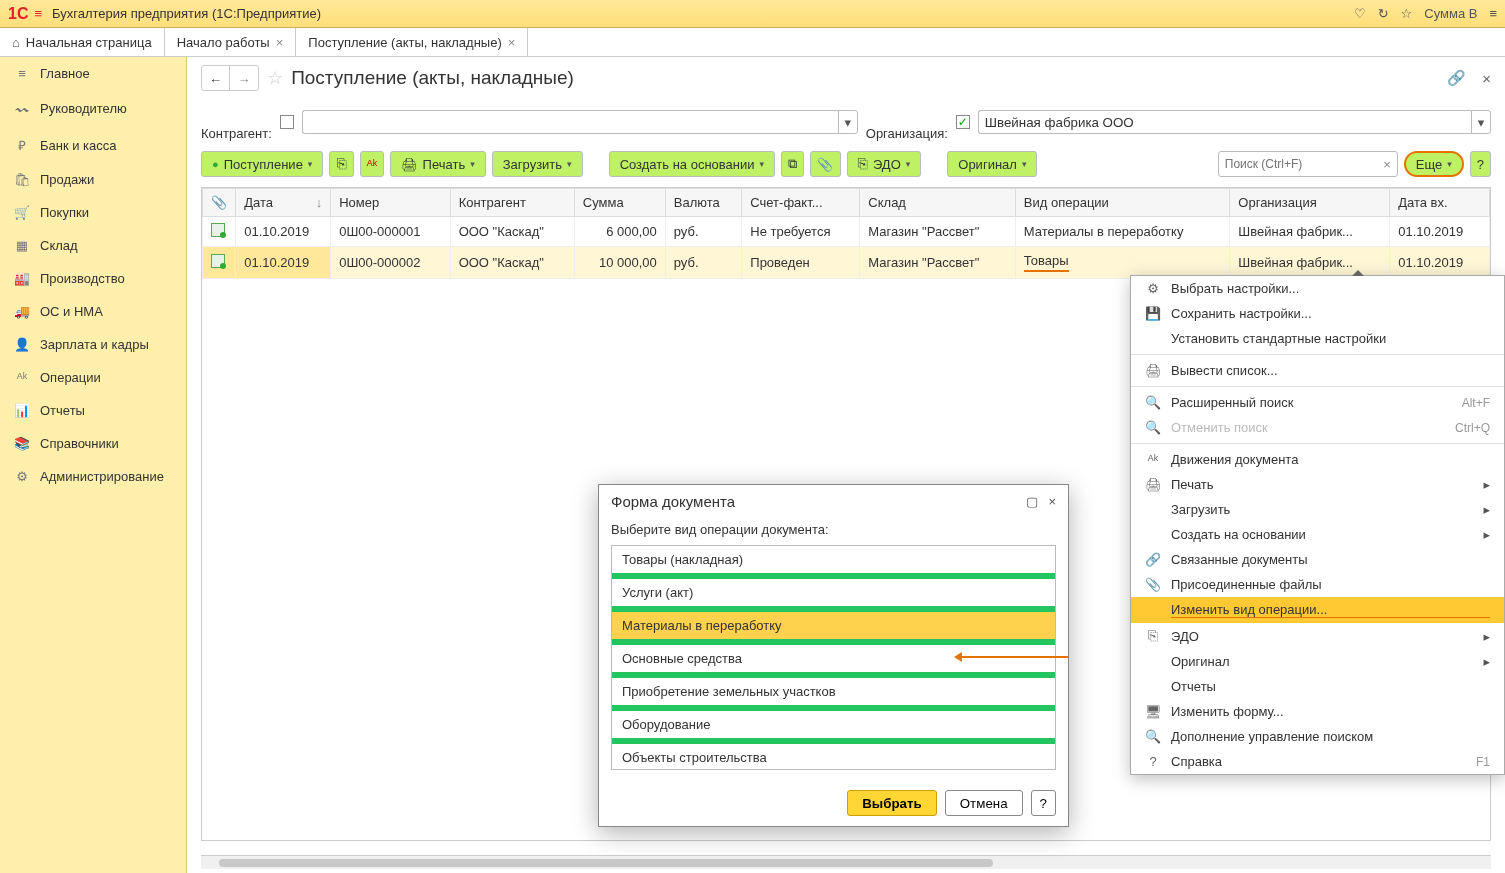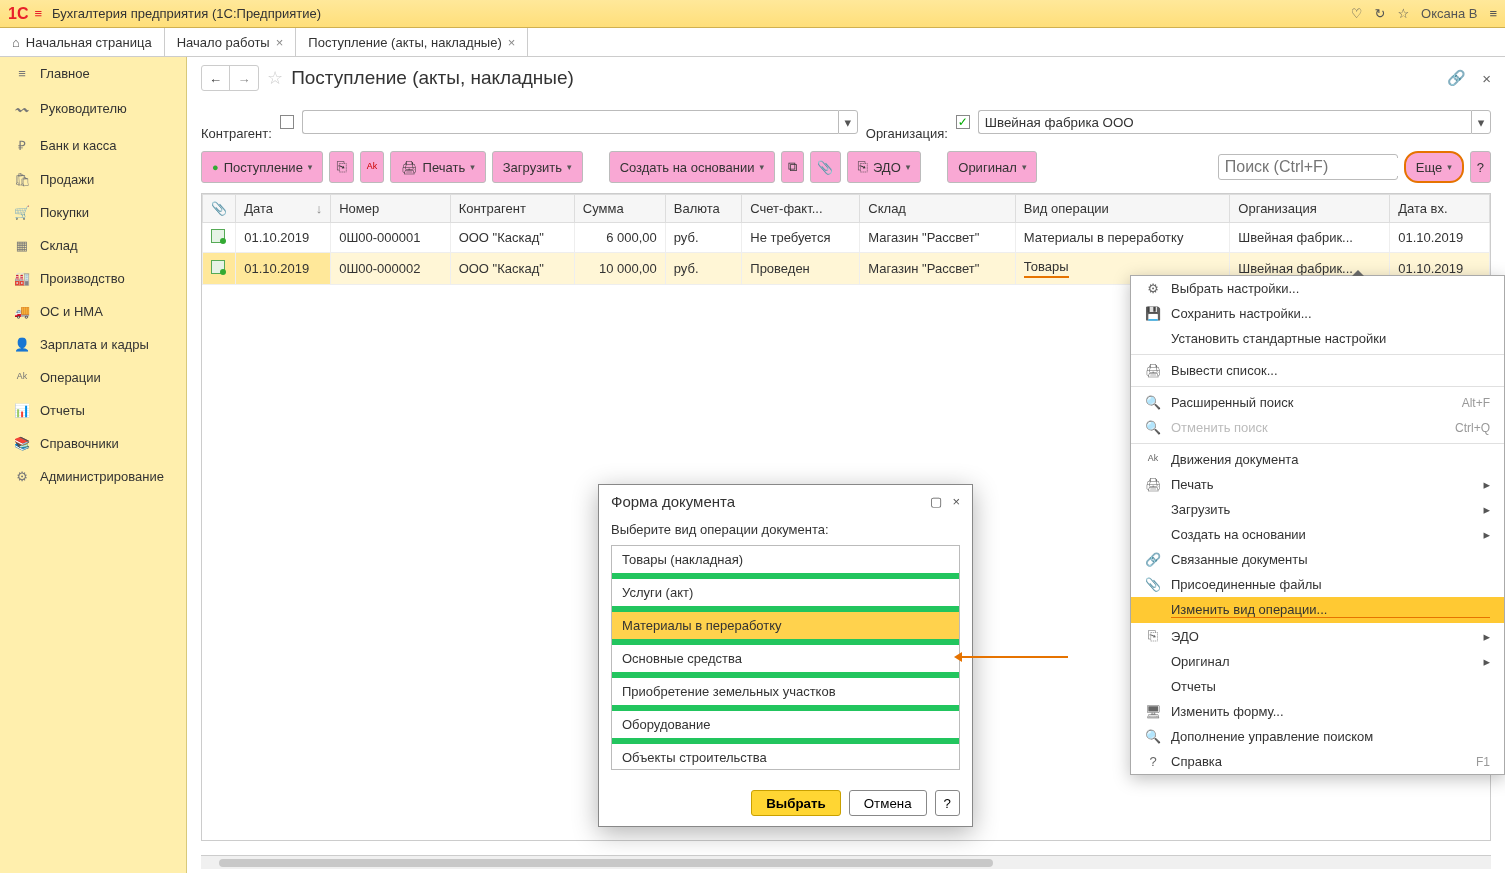--- a/index.html
+++ b/index.html
@@ -45,27 +45,27 @@
 .filter-row label { color: #333; margin-top: 23px; }
 .checkbox { width: 14px; height: 14px; border: 1px solid #888; display: inline-block; vertical-align: middle; }
 .checkbox.checked::after { content: "✓"; color: #0a0; font-size: 12px; line-height: 12px; display: block; text-align: center; }
 .combo { display: flex; flex: 1; }
 .combo input { flex: 1; height: 24px; border: 1px solid #bbb; border-right: none; padding: 0 6px; border-radius: 3px 0 0 3px; }
 .combo .dd { width: 20px; height: 24px; border: 1px solid #bbb; display: flex; align-items: center; justify-content: center; color: #555; cursor: pointer; border-radius: 0 3px 3px 0; }
 .combo.org { flex: 1.2; }
 
 
 .toolbar { display: flex; align-items: center; padding: 0 14px 10px; gap: 6px; flex-wrap: nowrap; }
-.btn { height: 32px; border: 1px solid #bbb; background: #f9a8d4; border-radius: 3px; display: flex; align-items: center; padding: 0 10px; cursor: pointer; gap: 5px; white-space: nowrap; }
+.btn { height: 26px; border: 1px solid #bbb; background: #bef264; border-radius: 3px; display: flex; align-items: center; padding: 0 10px; cursor: pointer; gap: 5px; white-space: nowrap; }
 .btn .caret { font-size: 9px; color: #555; }
 .btn.icon-only { padding: 0 6px; }
 .btn.green-plus::before { content: "●"; color: #3a3; font-size: 11px; }
 .toolbar .spacer { flex: 1; }
 .search-box { width: 180px; height: 26px; border: 1px solid #bbb; border-radius: 3px; display: flex; align-items: center; padding: 0 6px; color: #aaa; }
-.search-box input { border: none; outline: none; flex: 1; font-size: 16px; }
+.search-box input { border: none; outline: none; flex: 1; font-size: 12px; }
 .search-box .clear { color: #888; cursor: pointer; }
 .btn.more { border: 2px solid #e67300; border-radius: 14px; padding: 0 10px; }
 
 
 .table-wrap { flex: 1; overflow: auto; position: relative; margin: 0 14px 14px; border: 1px solid #ccc; }
 table { border-collapse: collapse; width: 100%; }
 th { background: #f6f6f6; text-align: left; font-weight: normal; padding: 6px 8px; border: 1px solid #ddd; color: #333; }
 td { padding: 6px 8px; border: 1px solid #eee; }
 tr.row2 { background: #fff6d6; }
 tr.row2 td:nth-child(2), tr.row2 td:nth-child(1) { background: #ffe89a; }
@@ -86,21 +86,21 @@
 .cm-item.highlight { background: #ffc933; }
 .cm-item.highlight .cm-text { border-bottom: 1px solid #e67300; }
 .cm-item.disabled { color: #bbb; }
 .cm-icon { width: 16px; text-align: center; color: #666; }
 .cm-text { flex: 1; }
 .cm-shortcut { color: #999; font-size: 12px; }
 .cm-sep { height: 1px; background: #e0e0e0; margin: 3px 0; }
 .cm-sub::after { content: "▸"; color: #555; margin-left: 8px; }
 
 
-.dialog { position: absolute; left: 598px; top: 484px; width: 375px; background: #fff; border: 1px solid #888; box-shadow: 0 6px 24px rgba(0,0,0,.3); z-index: 40; }
+.dialog { position: absolute; left: 598px; top: 484px; width: 471px; background: #fff; border: 1px solid #888; box-shadow: 0 6px 24px rgba(0,0,0,.3); z-index: 40; }
 .dialog-title { display: flex; align-items: center; padding: 8px 12px; }
 .dialog-title .dt { flex: 1; font-size: 15px; }
 .dialog-title .win-btn { cursor: pointer; color: #555; margin-left: 10px; }
 .dialog-body { padding: 0 12px 10px; }
 .dialog-label { padding: 4px 0 8px; }
 .listbox { border: 1px solid #bbb; height: 225px; overflow-y: scroll; }
 .list-item { padding: 6px 10px; cursor: pointer; border-bottom: 6px solid #22c55e; }
 .list-item.selected { background: #ffd24d; }
 .dialog-footer { display: flex; justify-content: flex-end; gap: 8px; padding: 10px 12px; }
 .dbtn { height: 26px; border: 1px solid #888; border-radius: 3px; padding: 0 14px; cursor: pointer; background: #fff; }
@@ -115,21 +115,21 @@
 <body>
 
 <div class="titlebar">
   <span class="logo">1C</span>
   <span class="menu-icon">≡</span>
   <span class="title">Бухгалтерия предприятия  (1С:Предприятие)</span>
   <div class="right-icons">
     <span>♡</span>
     <span>↻</span>
     <span>☆</span>
-    <span class="username">Оксана В</span>
+    <span class="username">Сумма В</span>
     <span>≡</span>
   </div>
 </div>
 
 <div class="tabsbar">
   <div class="tab home">
     <span class="home-icon">⌂</span>
     <span>Начальная страница</span>
   </div>
   <div class="tab">

